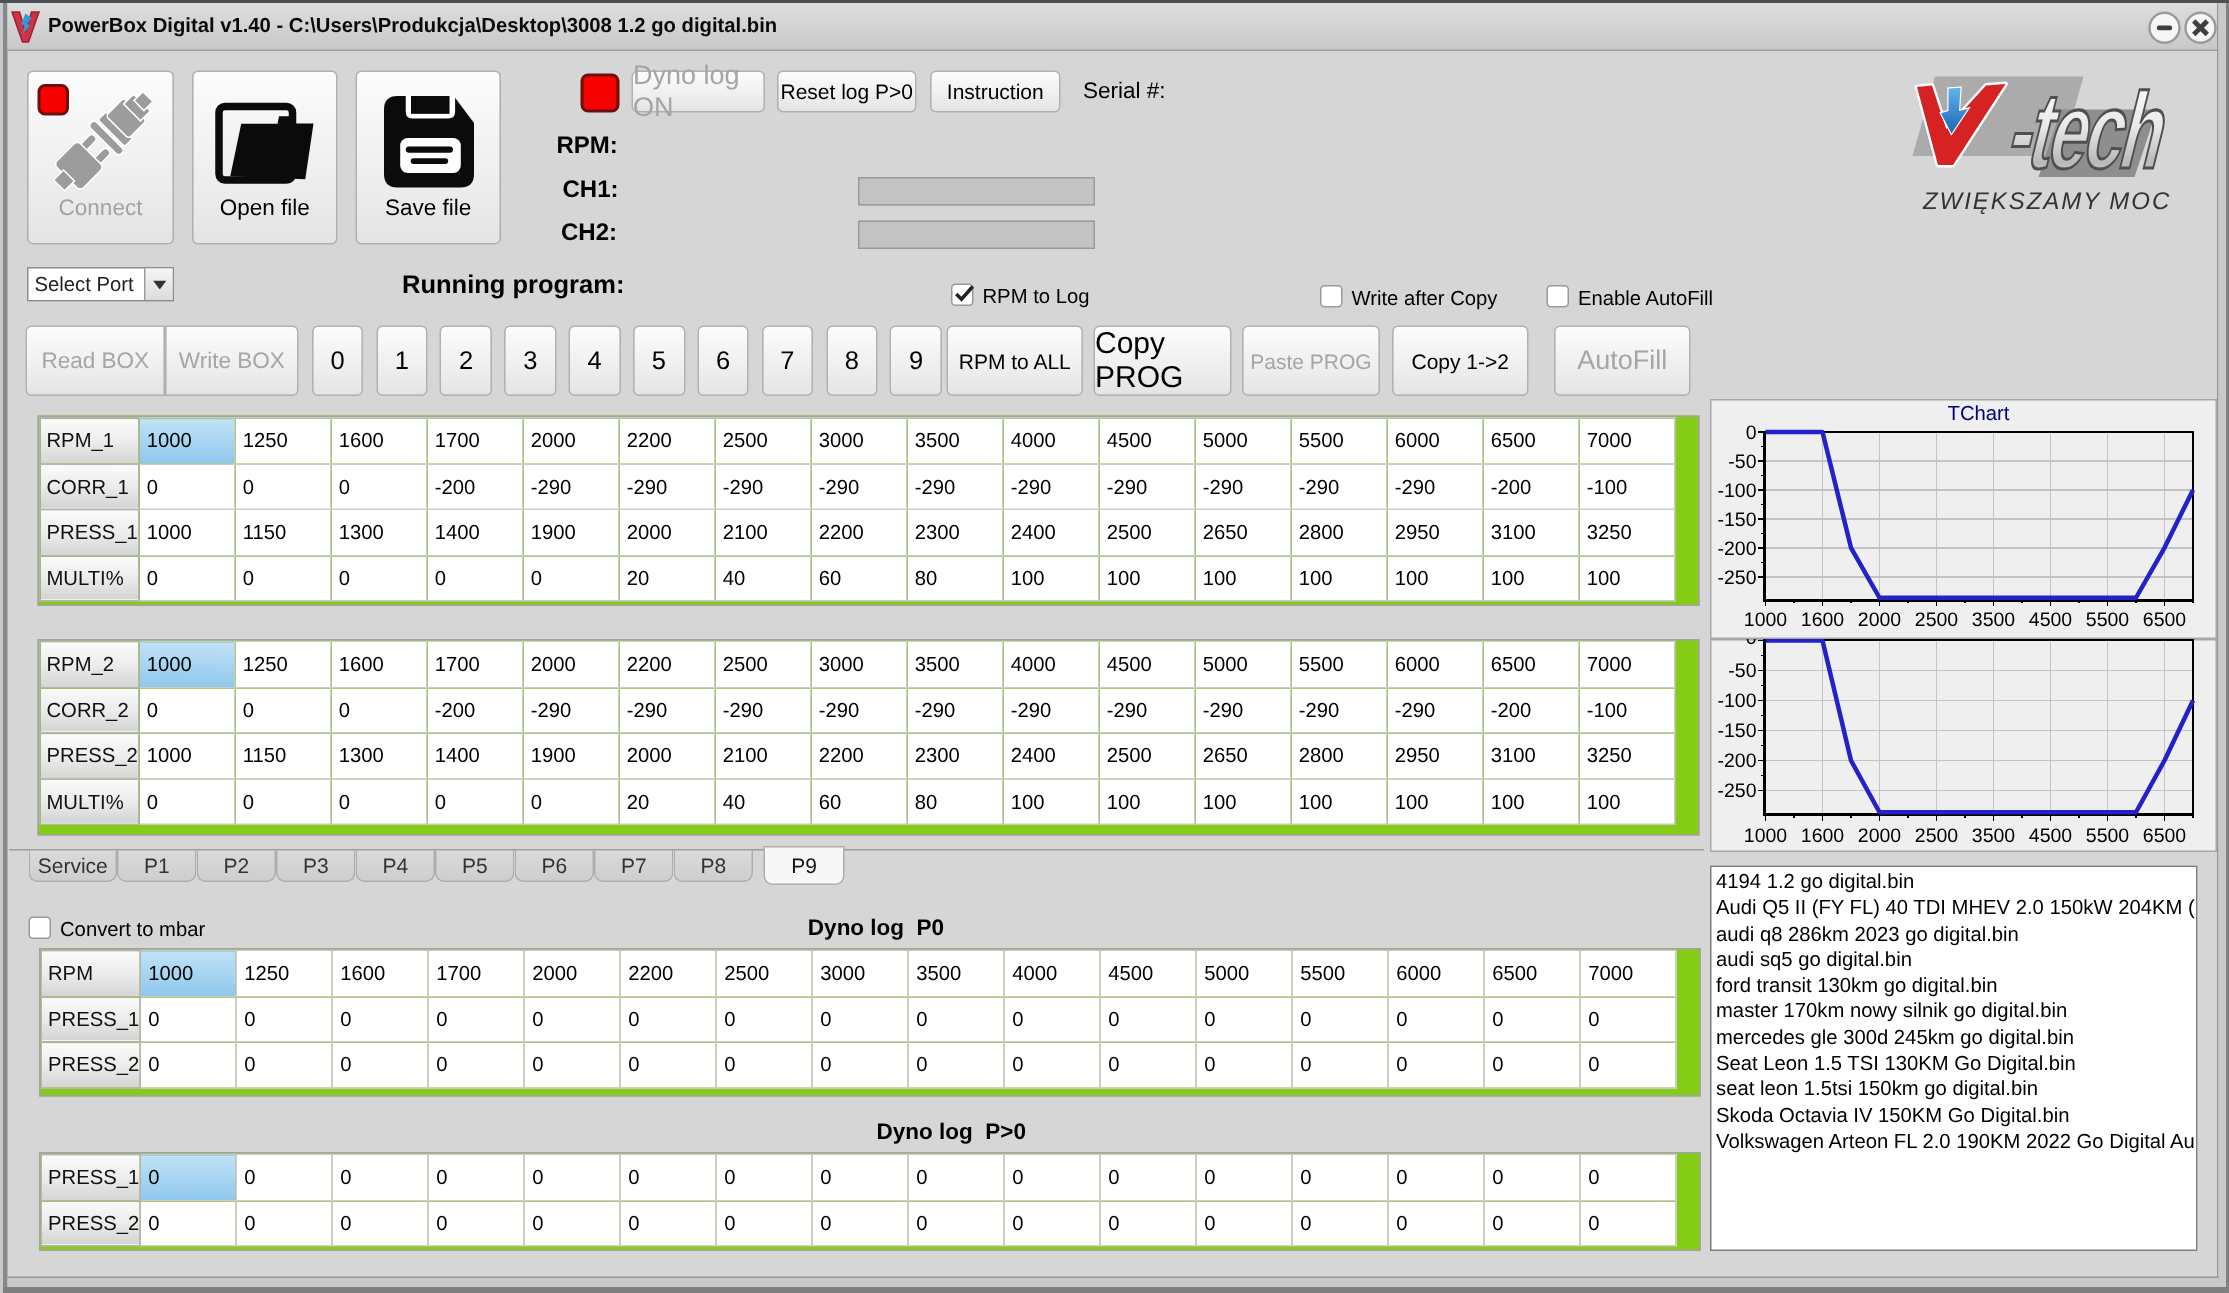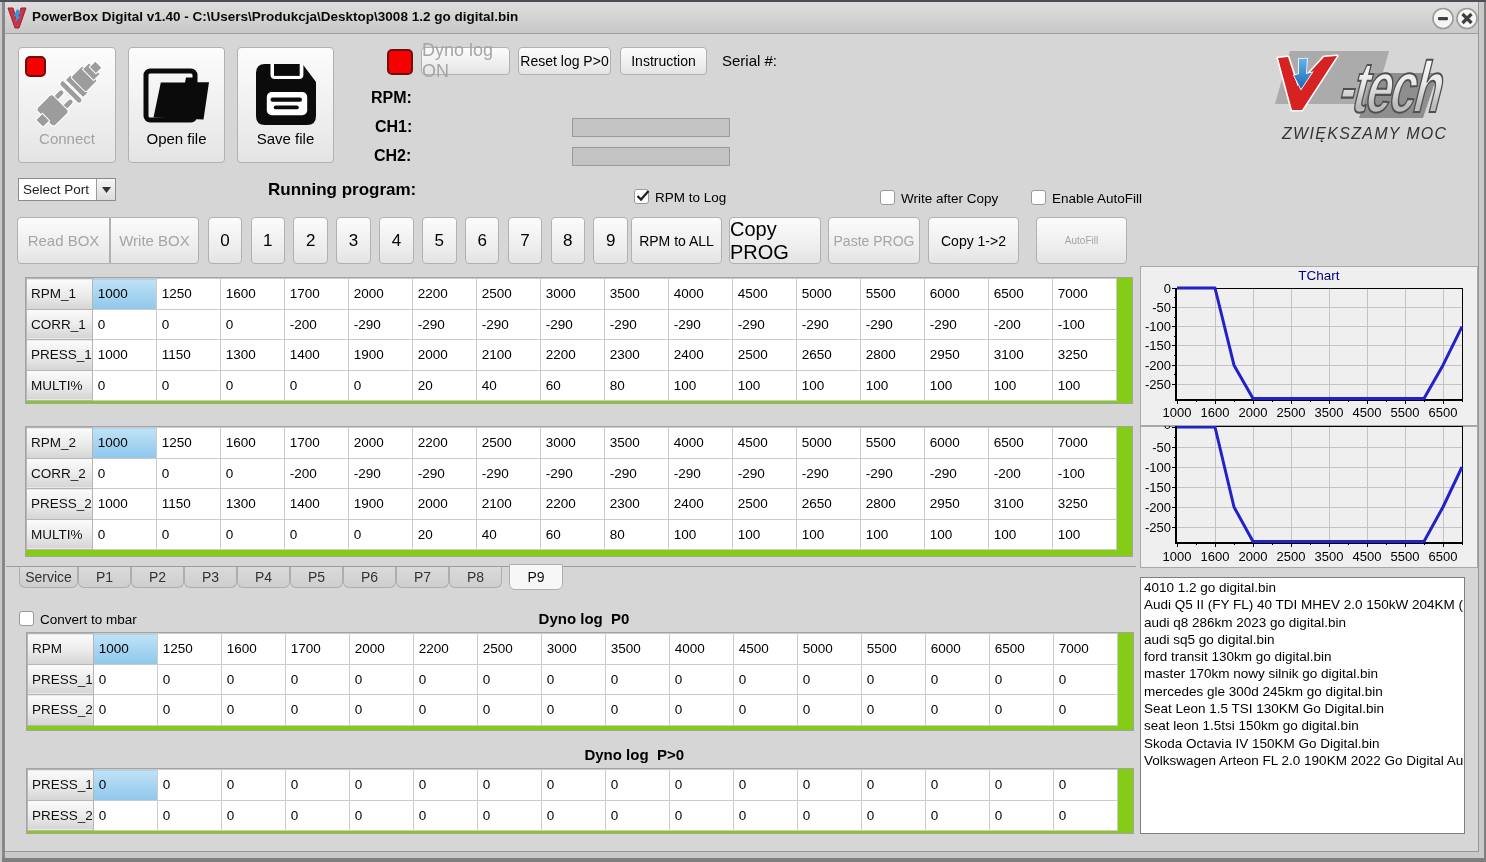--- a/index.html
+++ b/index.html
@@ -106,21 +106,21 @@
 <div class="btn" style="left:379.1px;top:217px;width:34.7px;height:47px;font-size:17px">4</div>
 <div class="btn" style="left:421.9px;top:217px;width:34.7px;height:47px;font-size:17px">5</div>
 <div class="btn" style="left:464.8px;top:217px;width:34.7px;height:47px;font-size:17px">6</div>
 <div class="btn" style="left:507.6px;top:217px;width:34.7px;height:47px;font-size:17px">7</div>
 <div class="btn" style="left:550.5px;top:217px;width:34.7px;height:47px;font-size:17px">8</div>
 <div class="btn" style="left:593.4px;top:217px;width:34.7px;height:47px;font-size:17px">9</div>
 <div class="btn" style="left:631px;top:217px;width:91px;height:47px;font-size:14px">RPM to ALL</div>
 <div class="btn" style="left:729px;top:217px;width:92px;height:47px;font-size:20px">Copy PROG</div>
 <div class="btn dis" style="left:828px;top:217px;width:92px;height:47px;font-size:14px">Paste PROG</div>
 <div class="btn" style="left:928px;top:217px;width:91px;height:47px;font-size:14px">Copy 1-&gt;2</div>
-<div class="btn dis" style="left:1036px;top:217px;width:91px;height:47px;font-size:10px">AutoFill</div>
+<div class="btn dis" style="left:1036px;top:217px;width:91px;height:47px;font-size:18px">AutoFill</div>
 <div class="grid" style="left:25px;top:277px;width:1108px;height:127px">
     <table>
       <colgroup>
         <col style="width:64px">
         <col style="width:64px">
         <col style="width:64px">
         <col style="width:64px">
         <col style="width:64px">
         <col style="width:64px">
         <col style="width:64px">
@@ -625,21 +625,21 @@
 <polygon points="28,7 127,7 112,60 13,60" fill="#ababab"></polygon>
 <polygon points="112,29 176,29 161,74 97,74" fill="#8e8e8e"></polygon>
 <polygon points="16,14 26,13 35.5,42 62,13 75,12 40,66 30,66" fill="#d62222" stroke="#fff" stroke-width="3.2" paint-order="stroke" stroke-linejoin="round"></polygon>
 <path d="M37,15 L45,14.5 L44,30 L50,28.5 L39,45 L32,31.5 L37,30 Z" fill="url(#blu)" stroke="#fff" stroke-width="1.6" paint-order="stroke"></path>
 <g transform="translate(74,68) skewX(-14) scale(0.64,1)" font-family="'Liberation Sans',sans-serif" font-weight="bold">
 <text x="0" y="0" font-size="72" fill="url(#chrm)" stroke="#4f4f4f" stroke-width="2" letter-spacing="-3">-tech</text>
 </g>
 <text x="20" y="95" font-size="16" font-style="italic" fill="#333" letter-spacing="1.3">ZWIĘKSZAMY MOC</text>
 </svg>
 <div class="a" style="left:1140px;top:577px;width:325px;height:257px;background:#fff;border:1px solid #7f7f7f;overflow:hidden;font-size:13.5px;color:#000;line-height:17.3px;padding:1px 0 0 3px;white-space:nowrap">
-<div>4010 1.2 go digital.bin</div>
+<div>4194 1.2 go digital.bin</div>
 <div>Audi Q5 II (FY FL) 40 TDI MHEV 2.0 150kW 204KM (</div>
 <div>audi q8 286km 2023 go digital.bin</div>
 <div>audi sq5 go digital.bin</div>
 <div>ford transit 130km go digital.bin</div>
 <div>master 170km nowy silnik go digital.bin</div>
 <div>mercedes gle 300d 245km go digital.bin</div>
 <div>Seat Leon 1.5 TSI 130KM Go Digital.bin</div>
 <div>seat leon 1.5tsi 150km go digital.bin</div>
 <div>Skoda Octavia IV 150KM Go Digital.bin</div>
 <div>Volkswagen Arteon FL 2.0 190KM 2022 Go Digital Au</div>

